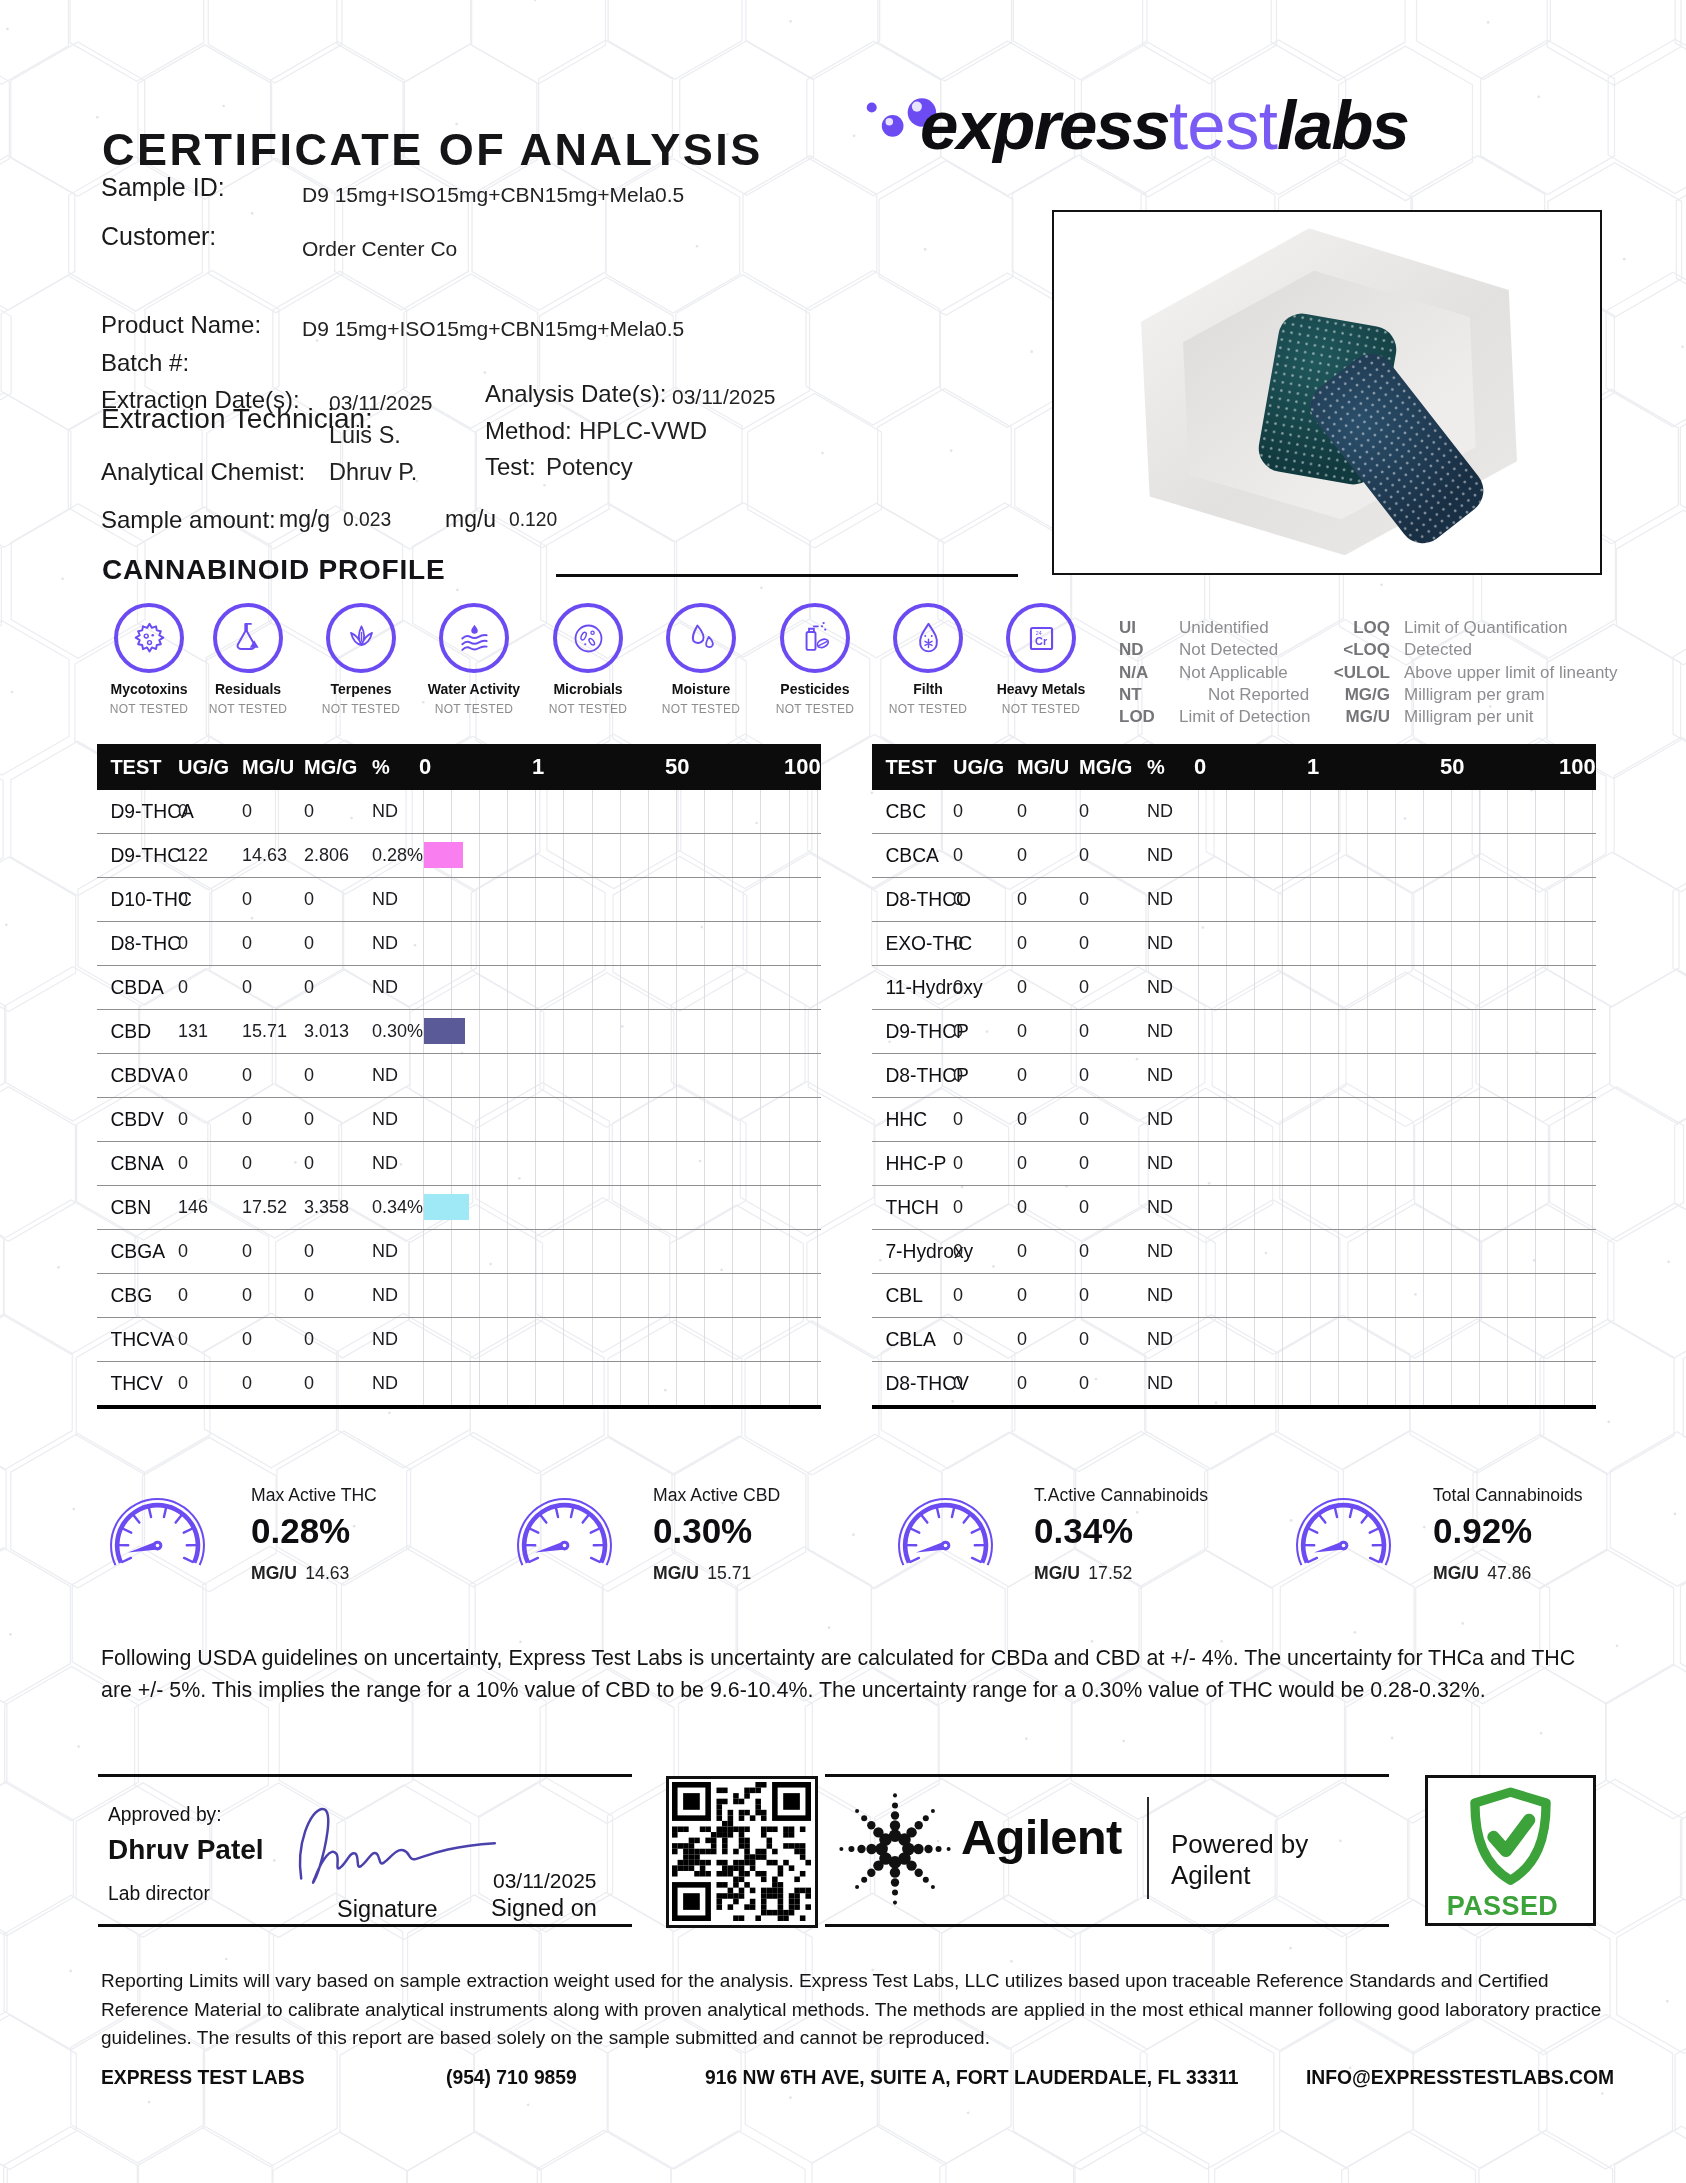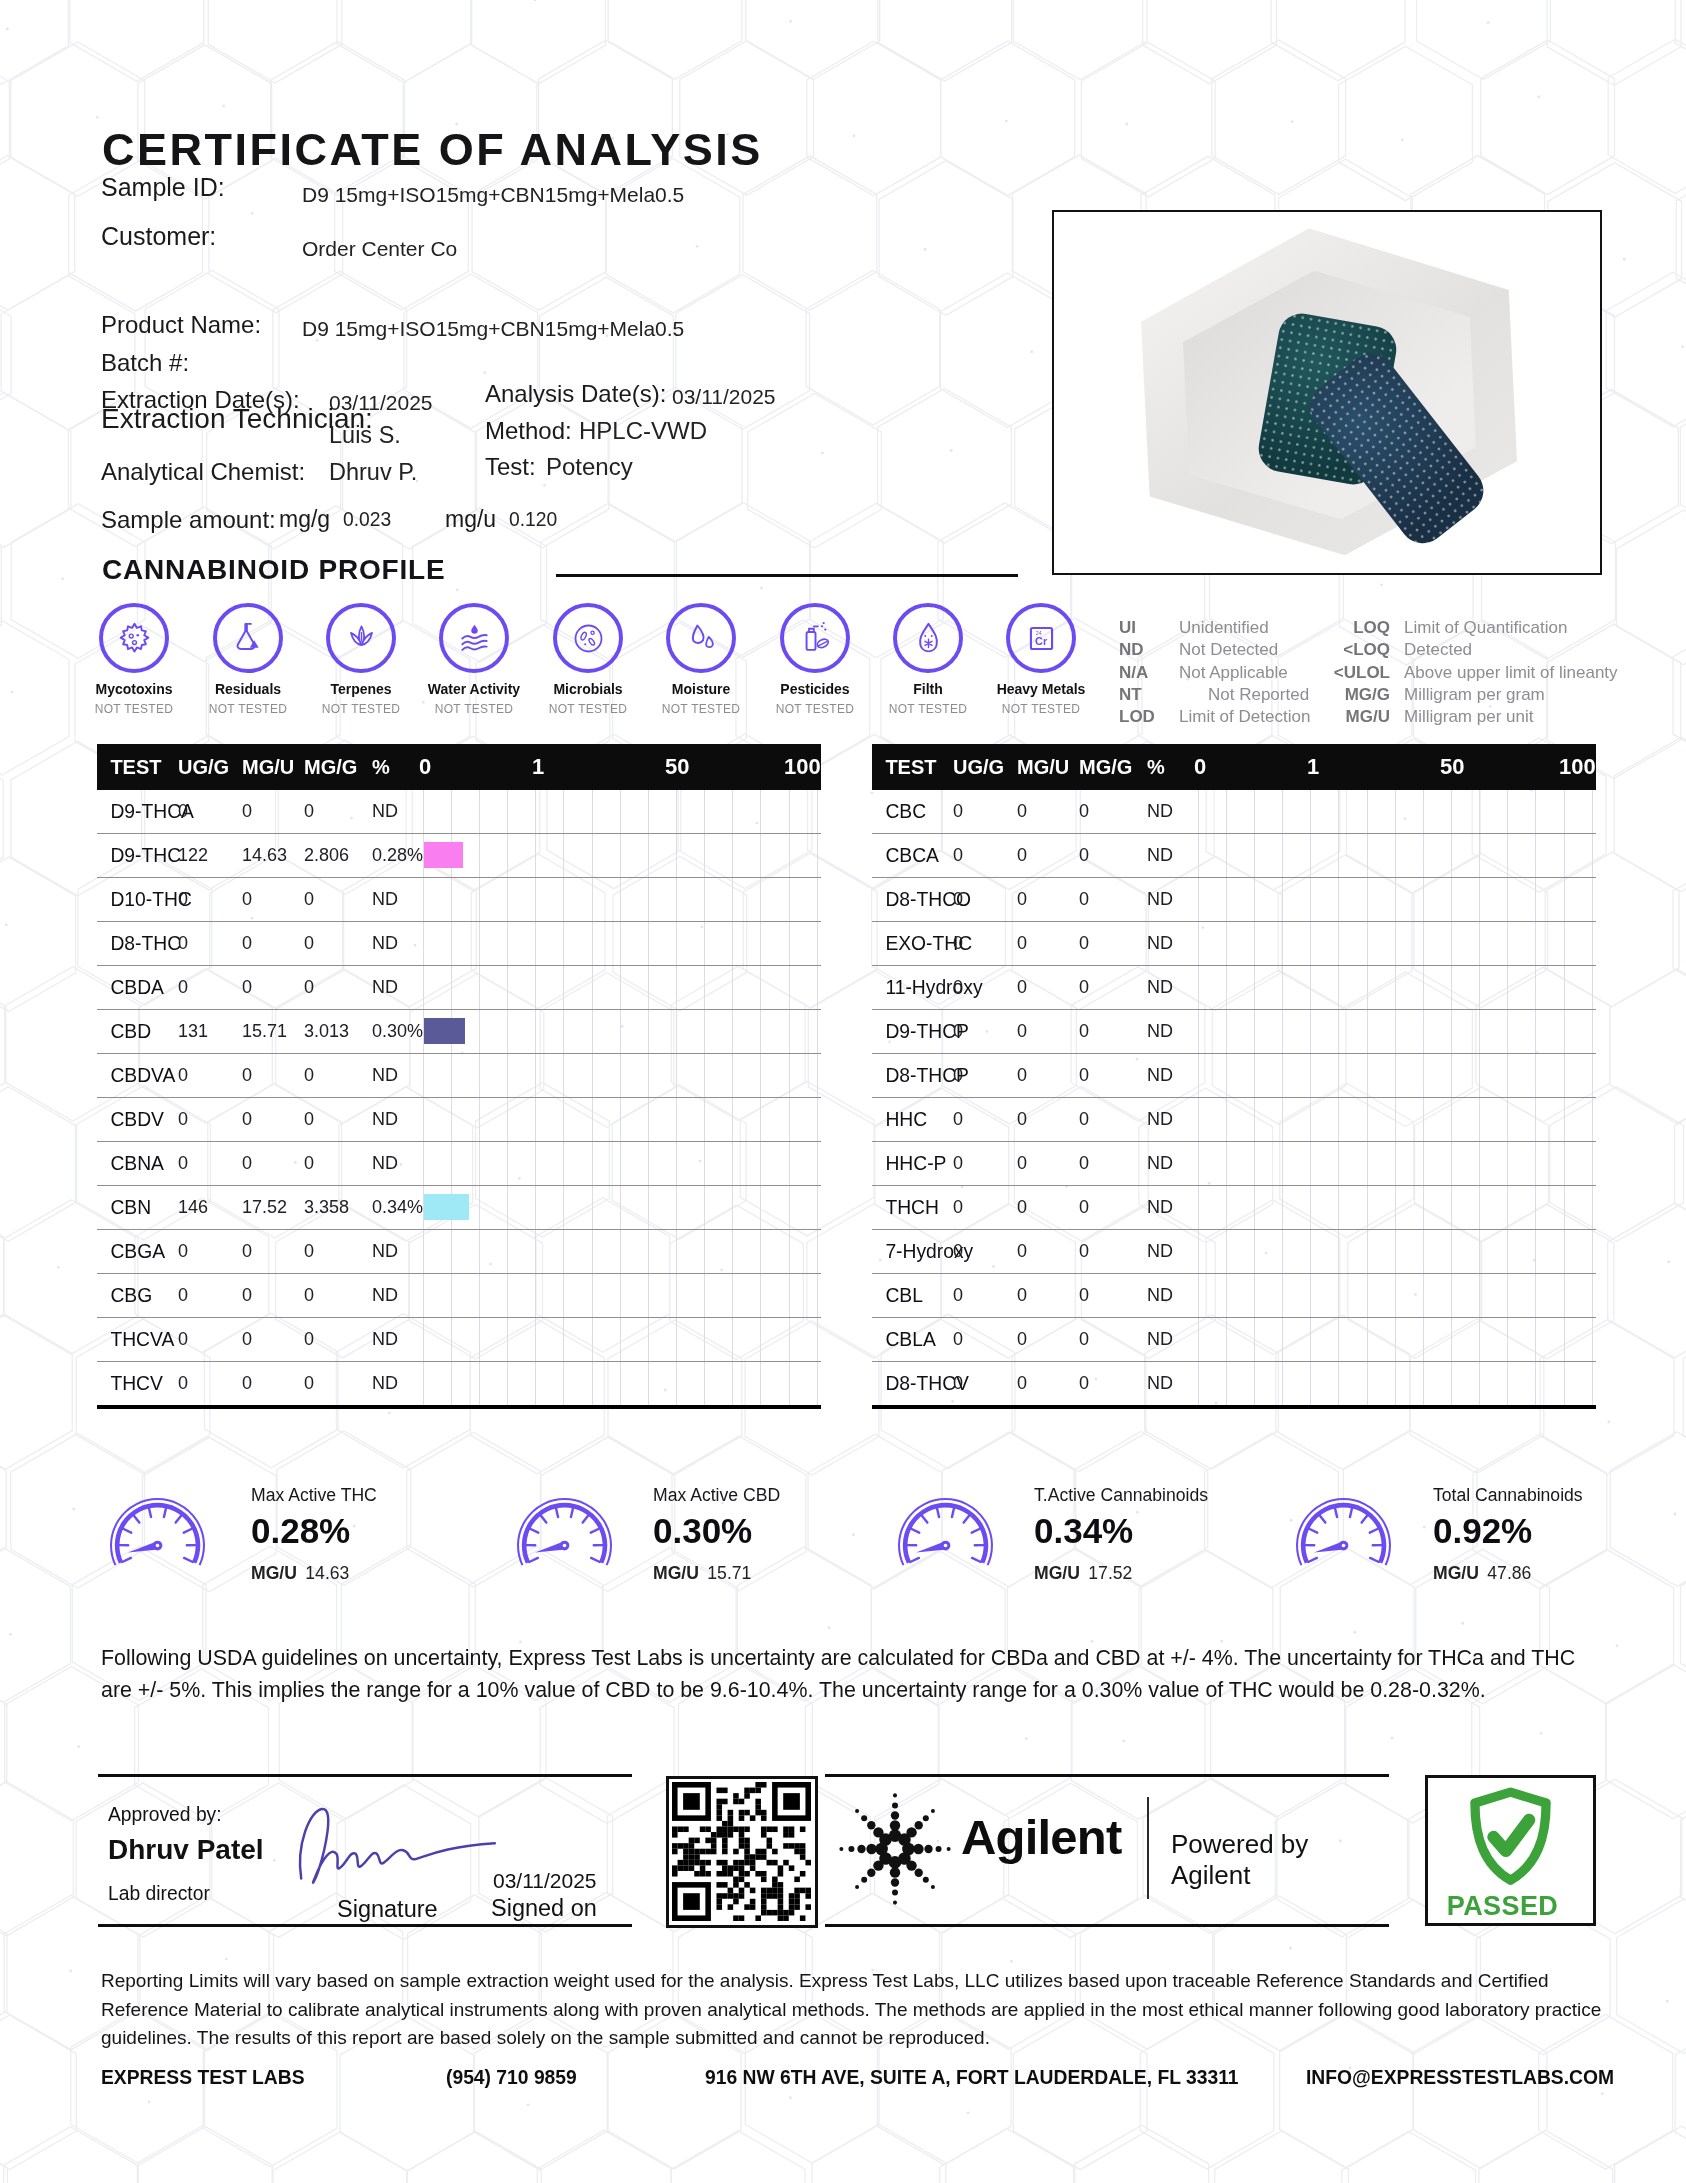--- a/index.html
+++ b/index.html
@@ -587,20 +587,30 @@
       <circle cx="1689.3988578214962" cy="2658.395664215088" r="1.6" fill="#e3e4ea"></circle>
       <polygon points="1920.6,2675.5 1840.9,2721.5 1761.3,2675.5 1761.3,2583.5 1840.9,2537.5 1920.6,2583.5 " fill="none" stroke="#ecedf1" stroke-width="1.5"></polygon>
       <circle cx="1821.4517671947374" cy="2618.2726229429245" r="1.6" fill="#e3e4ea"></circle>
       <polygon points="2082.4,2670.5 2002.7,2716.5 1923.0,2670.5 1923.0,2578.5 2002.7,2532.5 2082.4,2578.5 " fill="none" stroke="#ecedf1" stroke-width="1.5"></polygon>
       <polygon points="2237.6,2674.2 2157.9,2720.2 2078.2,2674.2 2078.2,2582.2 2157.9,2536.2 2237.6,2582.2 " fill="none" stroke="#ecedf1" stroke-width="1.5"></polygon>
       <circle cx="2158.4210567339896" cy="2643.1126959323883" r="1.6" fill="#e3e4ea"></circle>
     </svg>
   <div class="layer">
 
     <div class="abs" id="page-title">CERTIFICATE OF ANALYSIS</div>
+    <div class="abs" id="logo">
+      <svg width="92" height="67" style="position:absolute;left:0;top:15px" viewBox="0 0 110 80">
+        <circle cx="20" cy="22" r="6" fill="#6c4cf2"></circle>
+        <circle cx="45" cy="44" r="13" fill="#6c4cf2"></circle>
+          <circle cx="41" cy="39" r="4.5" fill="#fff" opacity=".85"></circle>
+        <circle cx="80" cy="28" r="17" fill="#6c4cf2"></circle>
+          <circle cx="74" cy="21" r="6" fill="#fff" opacity=".85"></circle>
+      </svg>
+      <div id="logo-text"><span class="logo-black">express</span><span class="logo-purple">test</span><span class="logo-black">labs</span></div>
+    </div>
 
     <span class="abs lbl" style="left:101px;top:173px;font-size:25px">Sample ID:</span>
     <span class="abs val" style="left:302px;top:183px;font-size:21px">D9 15mg+ISO15mg+CBN15mg+Mela0.5</span>
     <span class="abs lbl" style="left:101px;top:222px;font-size:25px">Customer:</span>
     <span class="abs val" style="left:302px;top:237px;font-size:21px">Order Center Co</span>
 
     <span class="abs lbl" style="left:101px;top:311px;font-size:24px">Product Name:</span>
     <span class="abs val" style="left:302px;top:317px;font-size:21px">D9 15mg+ISO15mg+CBN15mg+Mela0.5</span>
     <span class="abs lbl" style="left:101px;top:349px;font-size:24px">Batch #:</span>
     <span class="abs lbl" style="left:101px;top:386px;font-size:24px">Extraction Date(s):</span>
@@ -626,21 +636,21 @@
           <div id="dish-floor"></div>
         </div>
       <div class="gummy" id="gummy-1"></div>
       <div class="gummy" id="gummy-2"></div>
     </div>
 
     <div class="abs" id="section-title">CANNABINOID PROFILE</div>
     <div class="abs" id="section-rule"></div>
 
     <div id="screens-row">
-        <div class="icon-card" style="left: 71px; text-align: center;">
+        <div class="icon-card" style="left: 86px; text-align: center;">
           <div class="icon-circle">
             <svg width="39" height="39" viewBox="0 0 48 48">
               <path d="M24 6l3 5 5-2 1 5 5 1-2 5 5 3-5 3 2 5-5 1-1 5-5-2-3 5-3-5-5 2-1-5-5-1 2-5-5-3 5-3-2-5 5-1 1-5 5 2z" fill="none" stroke="#6c4cf2" stroke-width="2.4" stroke-linejoin="round"></path>
               <circle cx="20" cy="21" r="2.4" fill="none" stroke="#6c4cf2" stroke-width="1.8"></circle>
               <circle cx="28" cy="20" r="1.6" fill="#6c4cf2"></circle>
               <circle cx="24" cy="29" r="2.4" fill="none" stroke="#6c4cf2" stroke-width="1.8"></circle>
             </svg>
           </div>
           <span class="icon-label">Mycotoxins</span>
           <span class="icon-status">NOT TESTED</span>

